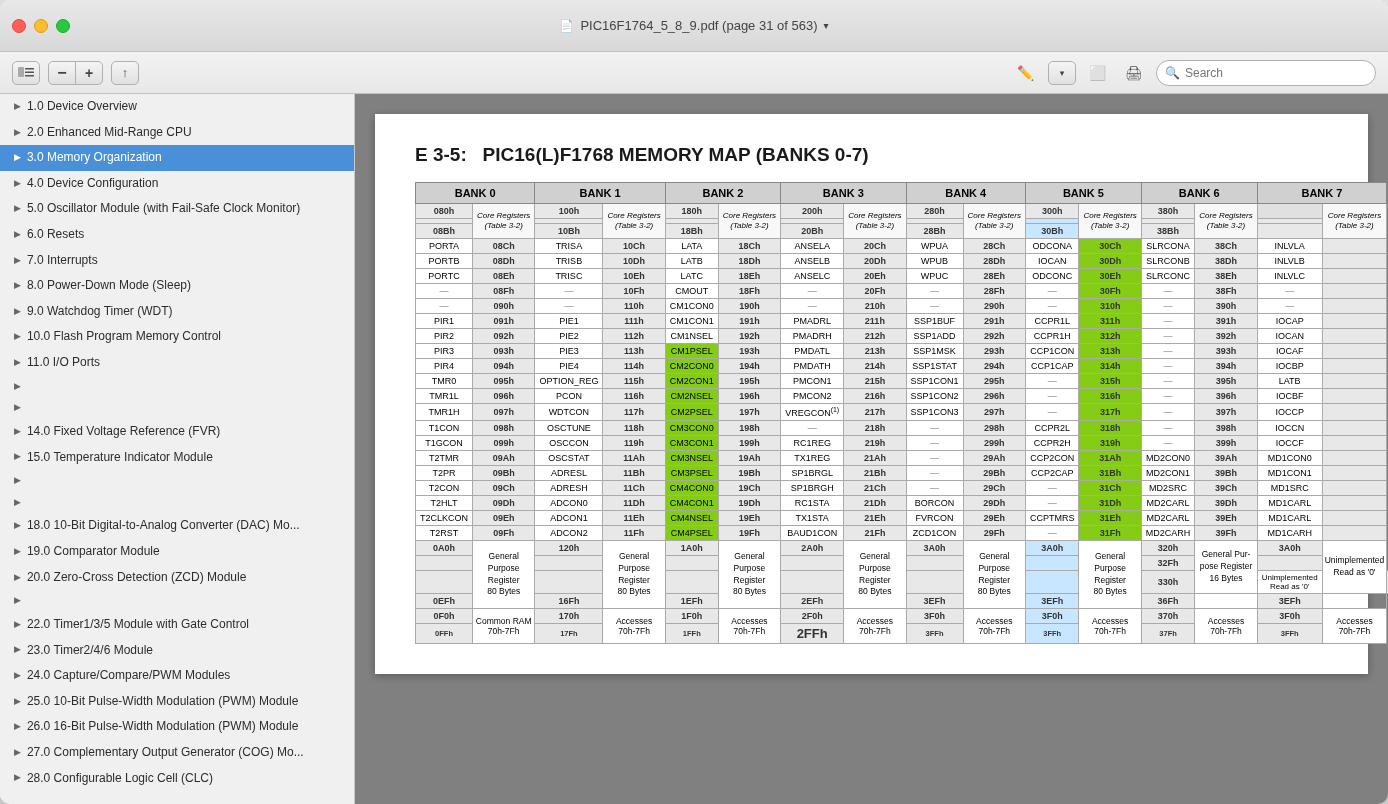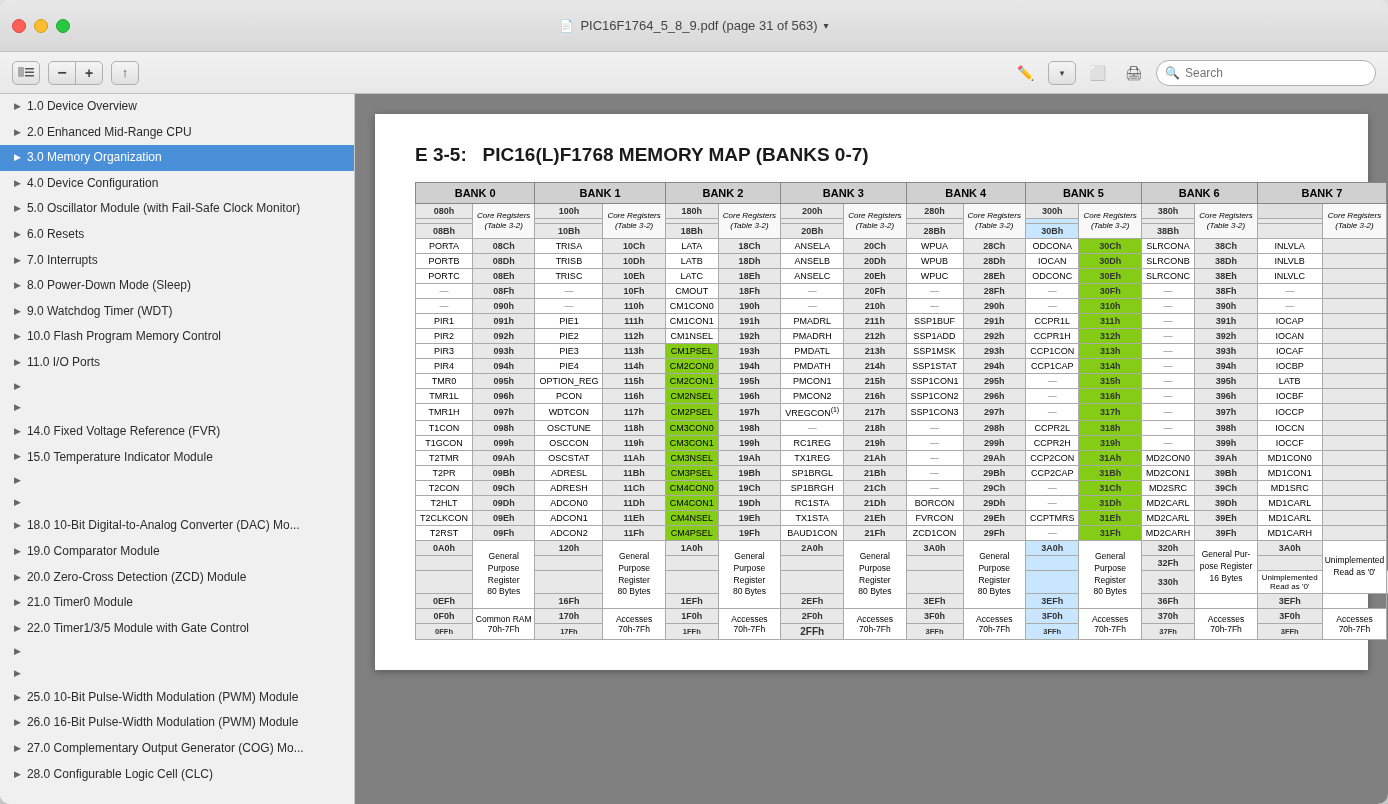--- a/index.html
+++ b/index.html
@@ -265,31 +265,32 @@
       <div class="sidebar-item">
         <span class="arrow">▶</span>
         <span class="label">19.0 Comparator Module</span>
       </div>
       <div class="sidebar-item">
         <span class="arrow">▶</span>
         <span class="label">20.0 Zero-Cross Detection (ZCD) Module</span>
       </div>
       <div class="sidebar-item">
         <span class="arrow">▶</span>
-        <span class="label">21.0 Timer0 Module</span>
       </div>
       <div class="sidebar-item">
         <span class="arrow">▶</span>
         <span class="label">22.0 Timer1/3/5 Module with Gate Control</span>
       </div>
       <div class="sidebar-item">
         <span class="arrow">▶</span>
-      </div>
-      <div class="sidebar-item">
-        <span class="arrow">▶</span>
+        <span class="label">23.0 Timer2/4/6 Module</span>
+      </div>
+      <div class="sidebar-item">
+        <span class="arrow">▶</span>
+        <span class="label">24.0 Capture/Compare/PWM Modules</span>
       </div>
       <div class="sidebar-item">
         <span class="arrow">▶</span>
         <span class="label">25.0 10-Bit Pulse-Width Modulation (PWM) Module</span>
       </div>
       <div class="sidebar-item">
         <span class="arrow">▶</span>
         <span class="label">26.0 16-Bit Pulse-Width Modulation (PWM) Module</span>
       </div>
       <div class="sidebar-item">
@@ -811,21 +812,21 @@
               <td class="gpr-cell highlight-cell" rowspan="2" style="font-size:8.5px; text-align:center; padding:4px 2px;">Accesses<br>70h-7Fh</td>
               <td class="addr-cell">370h</td>
               <td class="gpr-cell" rowspan="2" style="font-size:8.5px; text-align:center; padding:4px 2px;">Accesses<br>70h-7Fh</td>
               <td class="addr-cell">3F0h</td>
               <td class="gpr-cell" rowspan="2" style="font-size:8.5px; text-align:center; padding:4px 2px;">Accesses<br>70h-7Fh</td>
             </tr>
             <tr>
               <td class="addr-cell" style="font-size:7.5px;margin-top:36px;">0FFh</td>
               <td class="addr-cell" style="font-size:7.5px;">17Fh</td>
               <td class="addr-cell" style="font-size:7.5px;">1FFh</td>
-              <td class="addr-cell" style="font-size:10px;">2FFh</td>
+              <td class="addr-cell" style="font-size:13px;">2FFh</td>
               <td class="addr-cell" style="font-size:7.5px;">3FFh</td>
               <td class="addr-cell" style="background:#c8e6ff; font-size:7.5px;">3FFh</td>
               <td class="addr-cell" style="font-size:7.5px;">37Fh</td>
               <td class="addr-cell" style="font-size:7.5px;">3FFh</td>
             </tr>
           </tbody>
         </table>
       </div>
     </div>
   </div>

